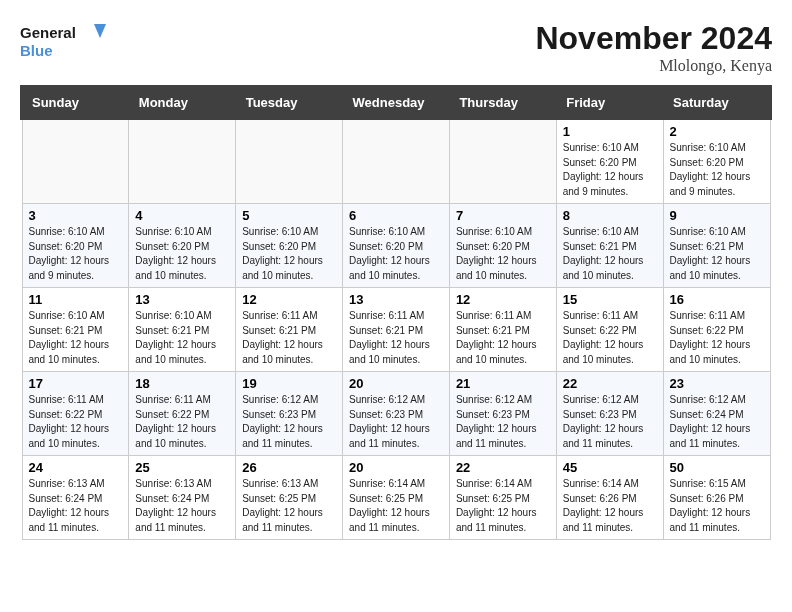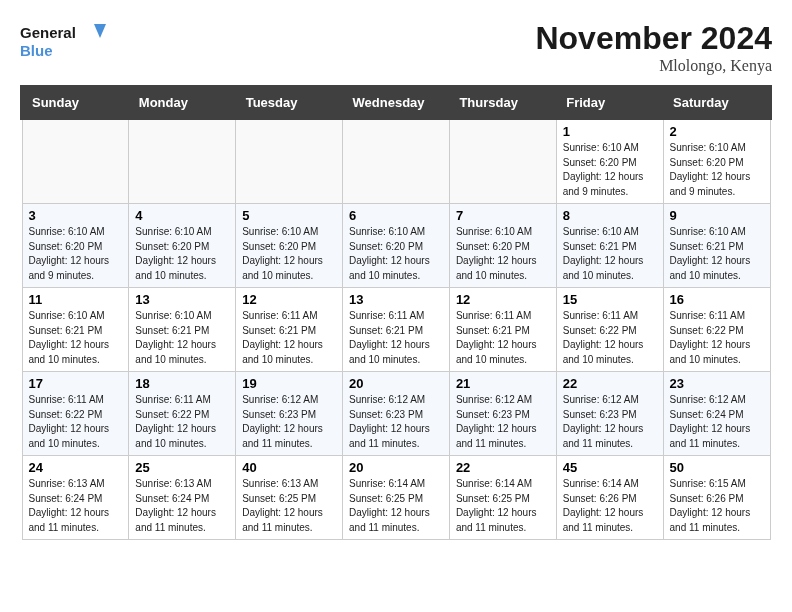--- a/index.html
+++ b/index.html
@@ -216,21 +216,21 @@
       <tr>
         <td>
           <span class="day-number">24</span>
           <div class="day-info">Sunrise: 6:13 AM<br>Sunset: 6:24 PM<br>Daylight: 12 hours<br>and 11 minutes.</div>
         </td>
         <td>
           <span class="day-number">25</span>
           <div class="day-info">Sunrise: 6:13 AM<br>Sunset: 6:24 PM<br>Daylight: 12 hours<br>and 11 minutes.</div>
         </td>
         <td>
-          <span class="day-number">40</span>
+          <span class="day-number">26</span>
           <div class="day-info">Sunrise: 6:13 AM<br>Sunset: 6:25 PM<br>Daylight: 12 hours<br>and 11 minutes.</div>
         </td>
         <td>
           <span class="day-number">20</span>
           <div class="day-info">Sunrise: 6:14 AM<br>Sunset: 6:25 PM<br>Daylight: 12 hours<br>and 11 minutes.</div>
         </td>
         <td>
           <span class="day-number">22</span>
           <div class="day-info">Sunrise: 6:14 AM<br>Sunset: 6:25 PM<br>Daylight: 12 hours<br>and 11 minutes.</div>
         </td>

